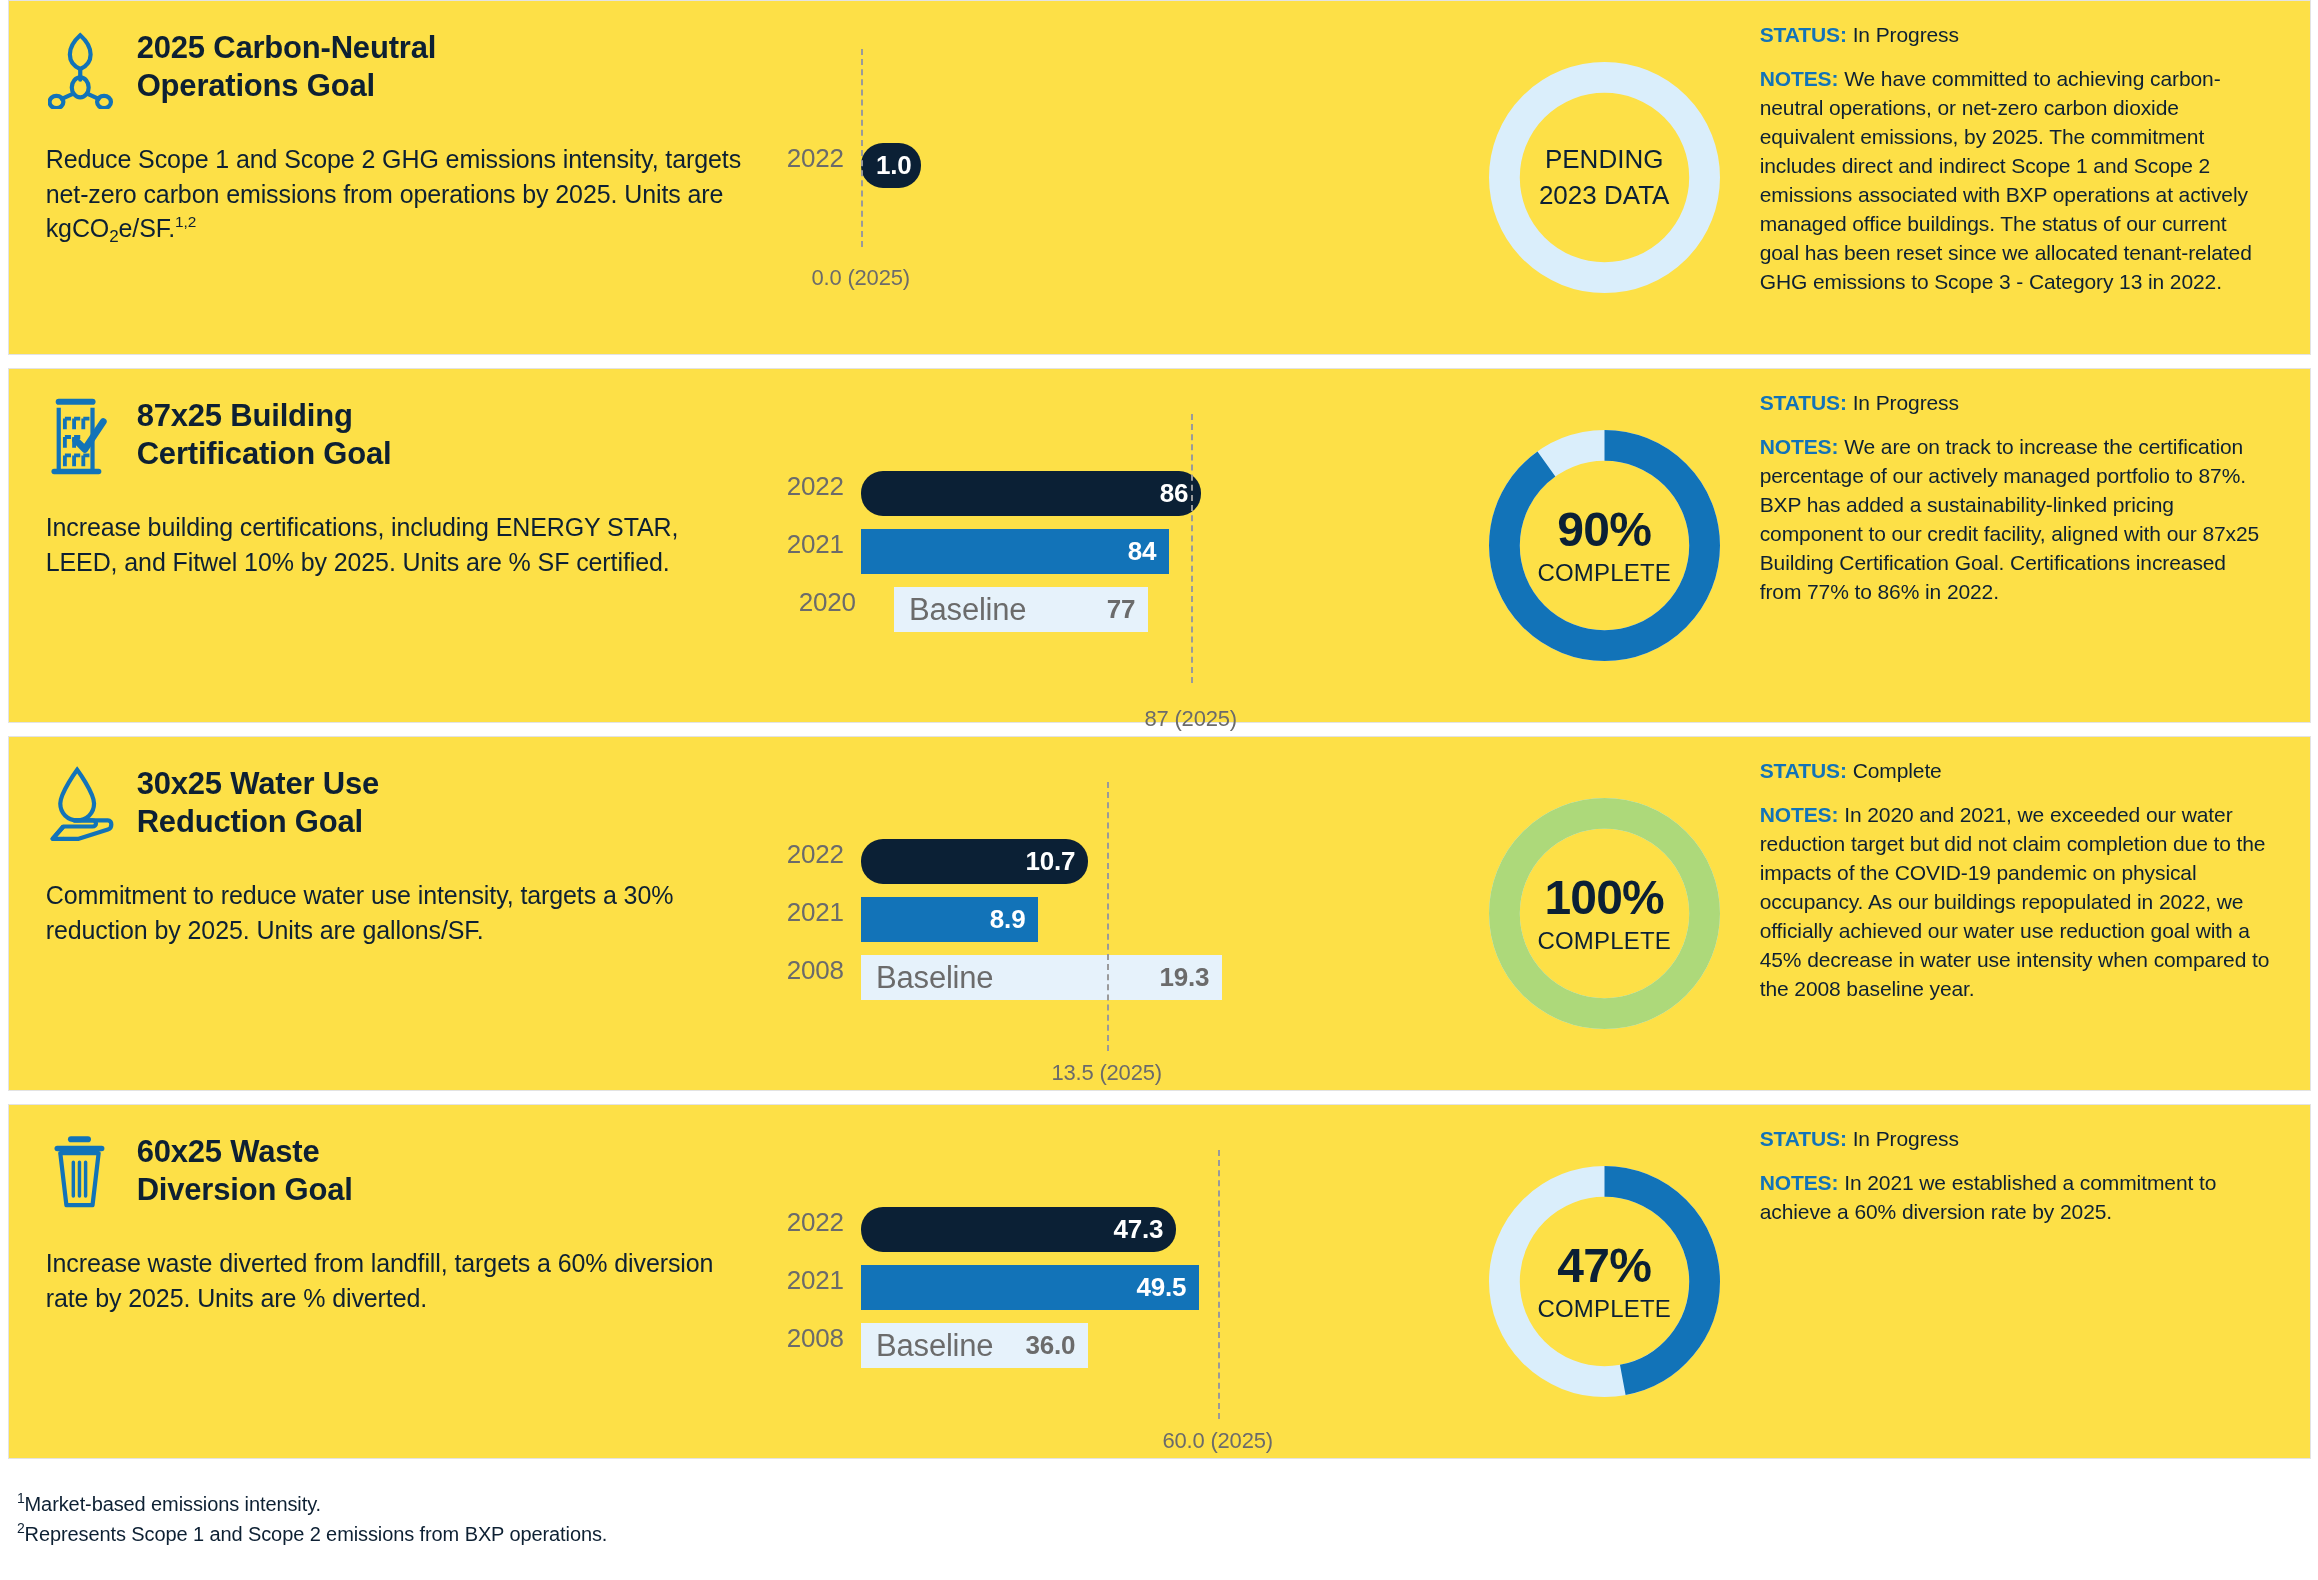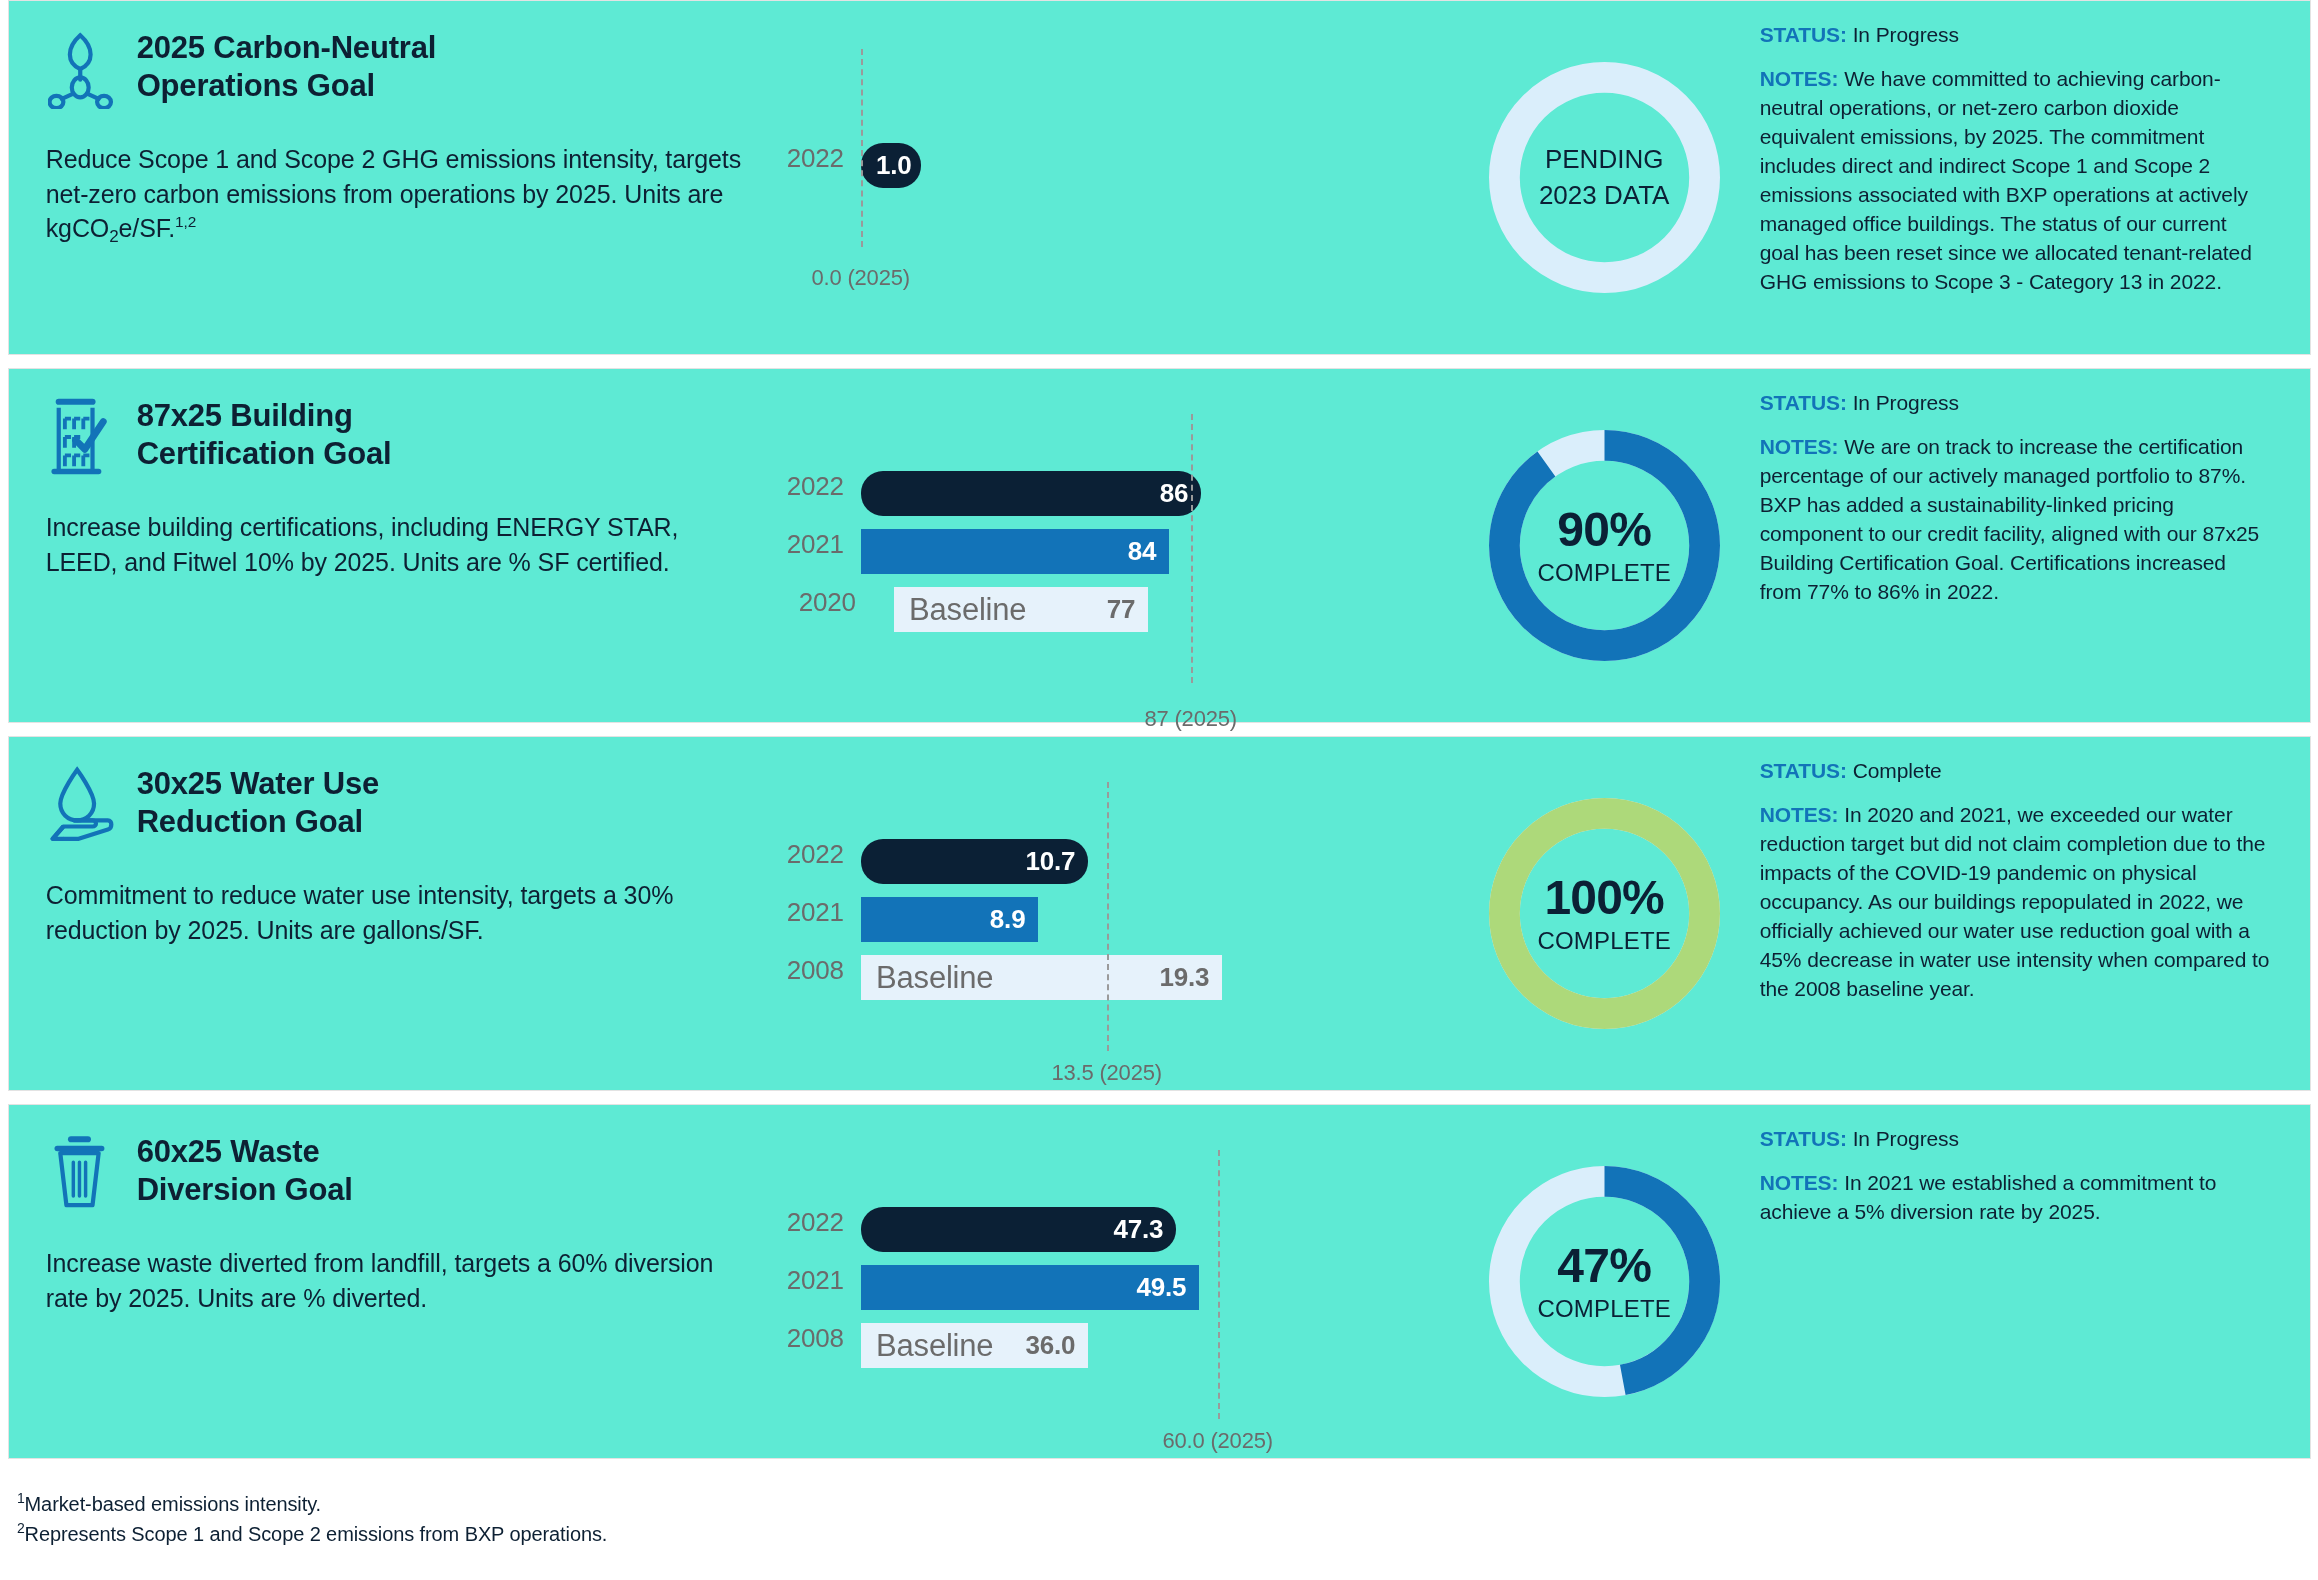--- a/index.html
+++ b/index.html
@@ -7,21 +7,21 @@
     width: 2319px; height: 1580px;
     background: #ffffff;
     font-family: "Liberation Sans", sans-serif;
     -webkit-font-smoothing: antialiased;
   }
   .page { width: 2319px; height: 1580px; position: relative; padding: 0 7.7px; }
 
   .card {
     position: relative;
     border: 1.5px solid #e3e3e3;
-    background: #5eead4;
+    background: #fde047;
     height: 355px;
     margin-bottom: 13px;
     display: flex;
     align-items: stretch;
   }
 
   
   .col-info { width: 761px; flex: 0 0 761px; padding: 23px 21.5px 0 37px; position: relative; }
   .head-row { display: flex; align-items: flex-start; gap: 20px; }
   .goal-icon { width: 71px; flex: 0 0 71px; height: 85px; display: flex; align-items: flex-start; justify-content: center; padding-top: 4.6px; }
@@ -371,21 +371,21 @@
             </div>
         </div>
       </div>
       <div class="col-notes">
         <div class="notes-line">
           <span class="notes-key">STATUS:</span>
           <span> In Progress</span>
         </div>
         <div class="notes-line">
           <span class="notes-key">NOTES:</span>
-          <span> In 2021 we established a commitment to achieve a 5% diversion rate by 2025.</span>
+          <span> In 2021 we established a commitment to achieve a 60% diversion rate by 2025.</span>
         </div>
       </div>
       </div>
     </div>
   <div class="footnotes">
       <div class="footnote"><sup>1</sup><span>Market-based emissions intensity.</span></div>
       <div class="footnote"><sup>2</sup><span>Represents Scope 1 and Scope 2 emissions from BXP operations.</span></div>
     </div>
 </div>
 

